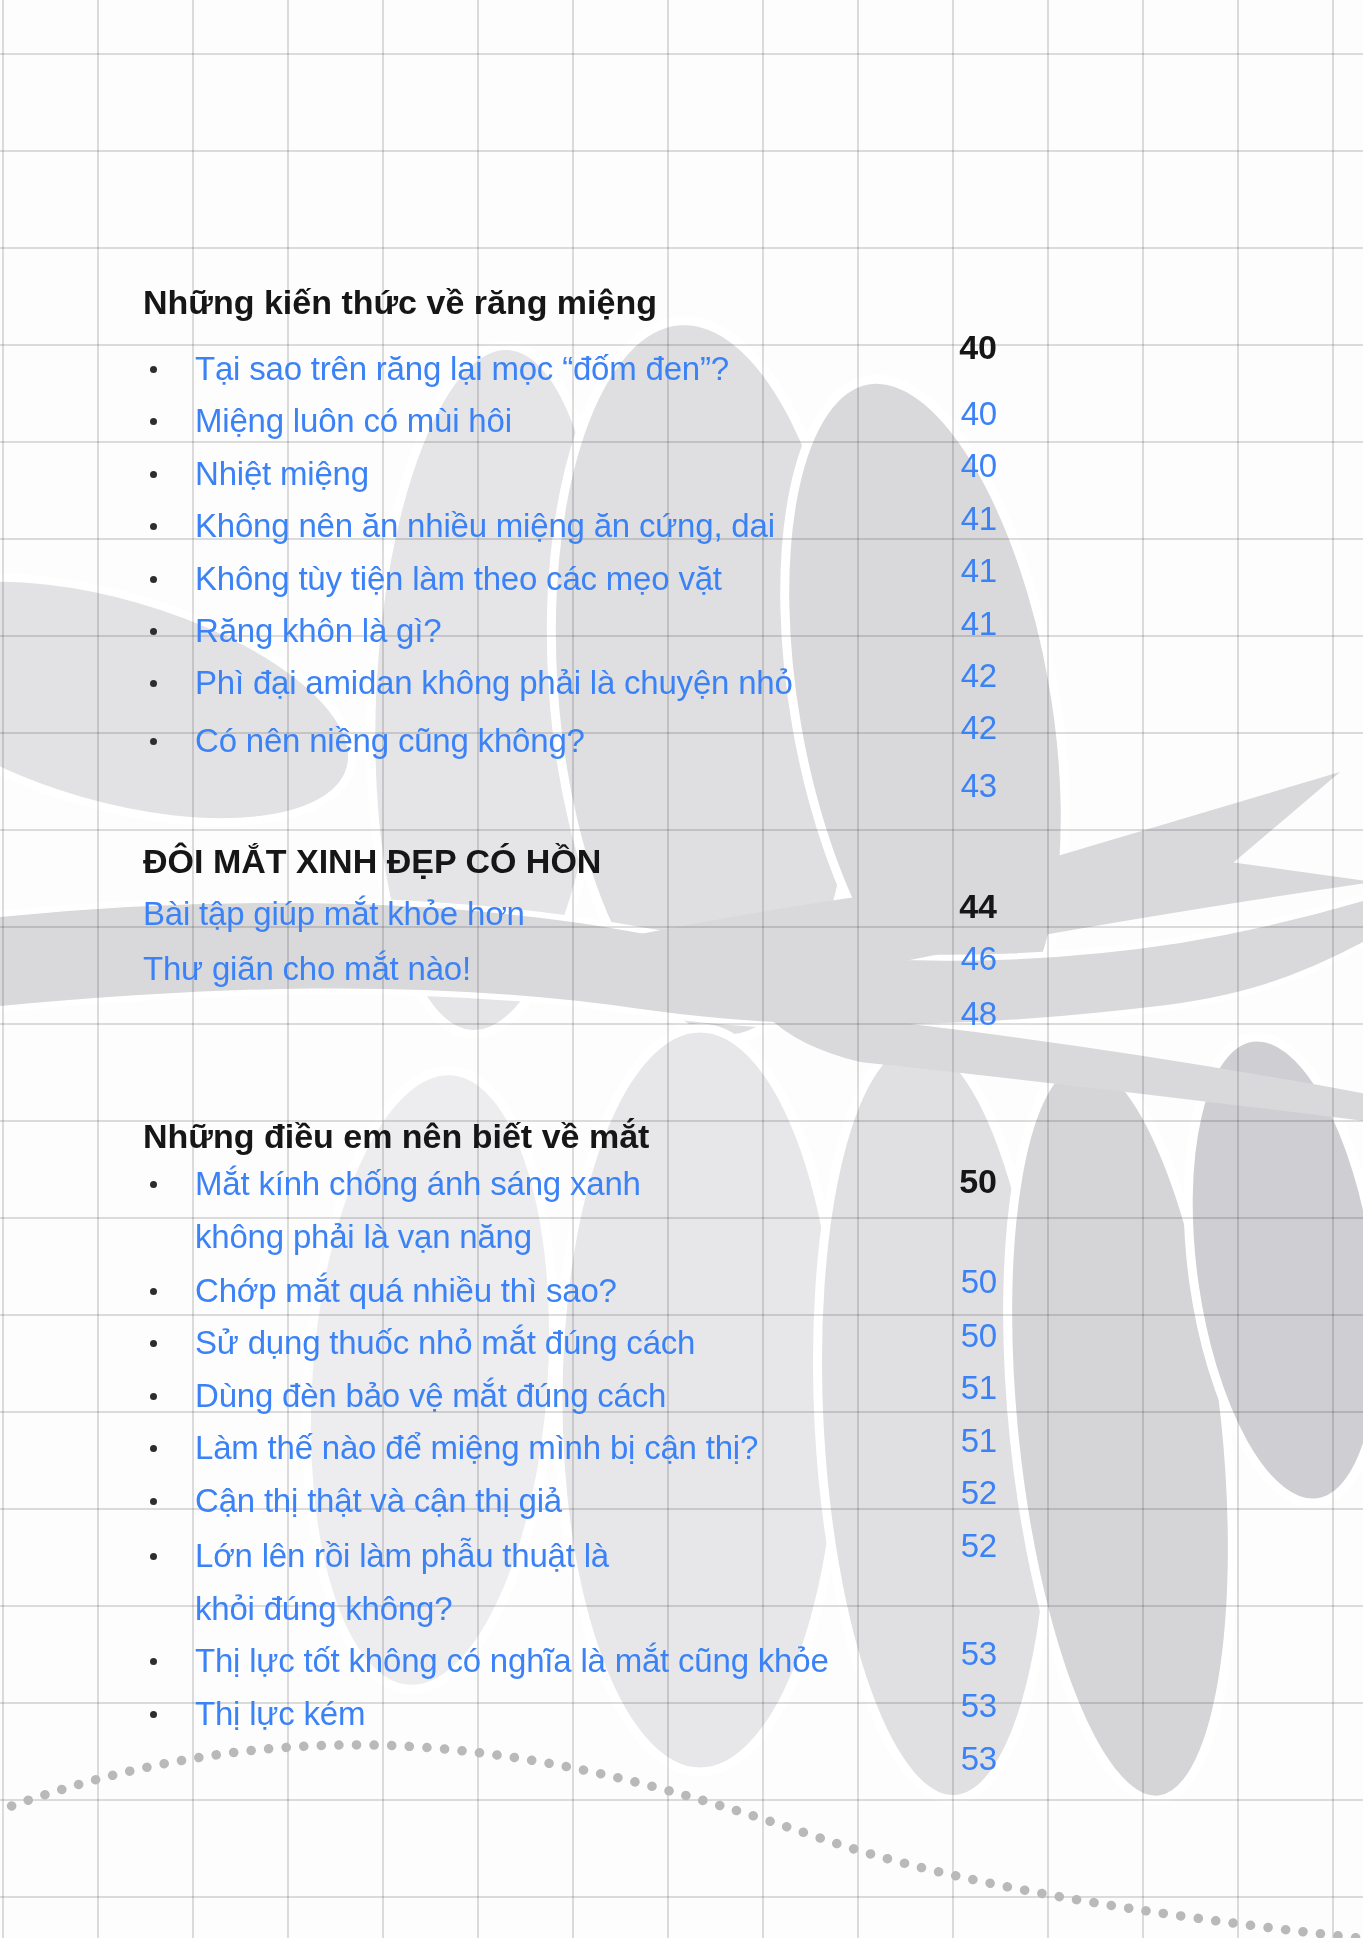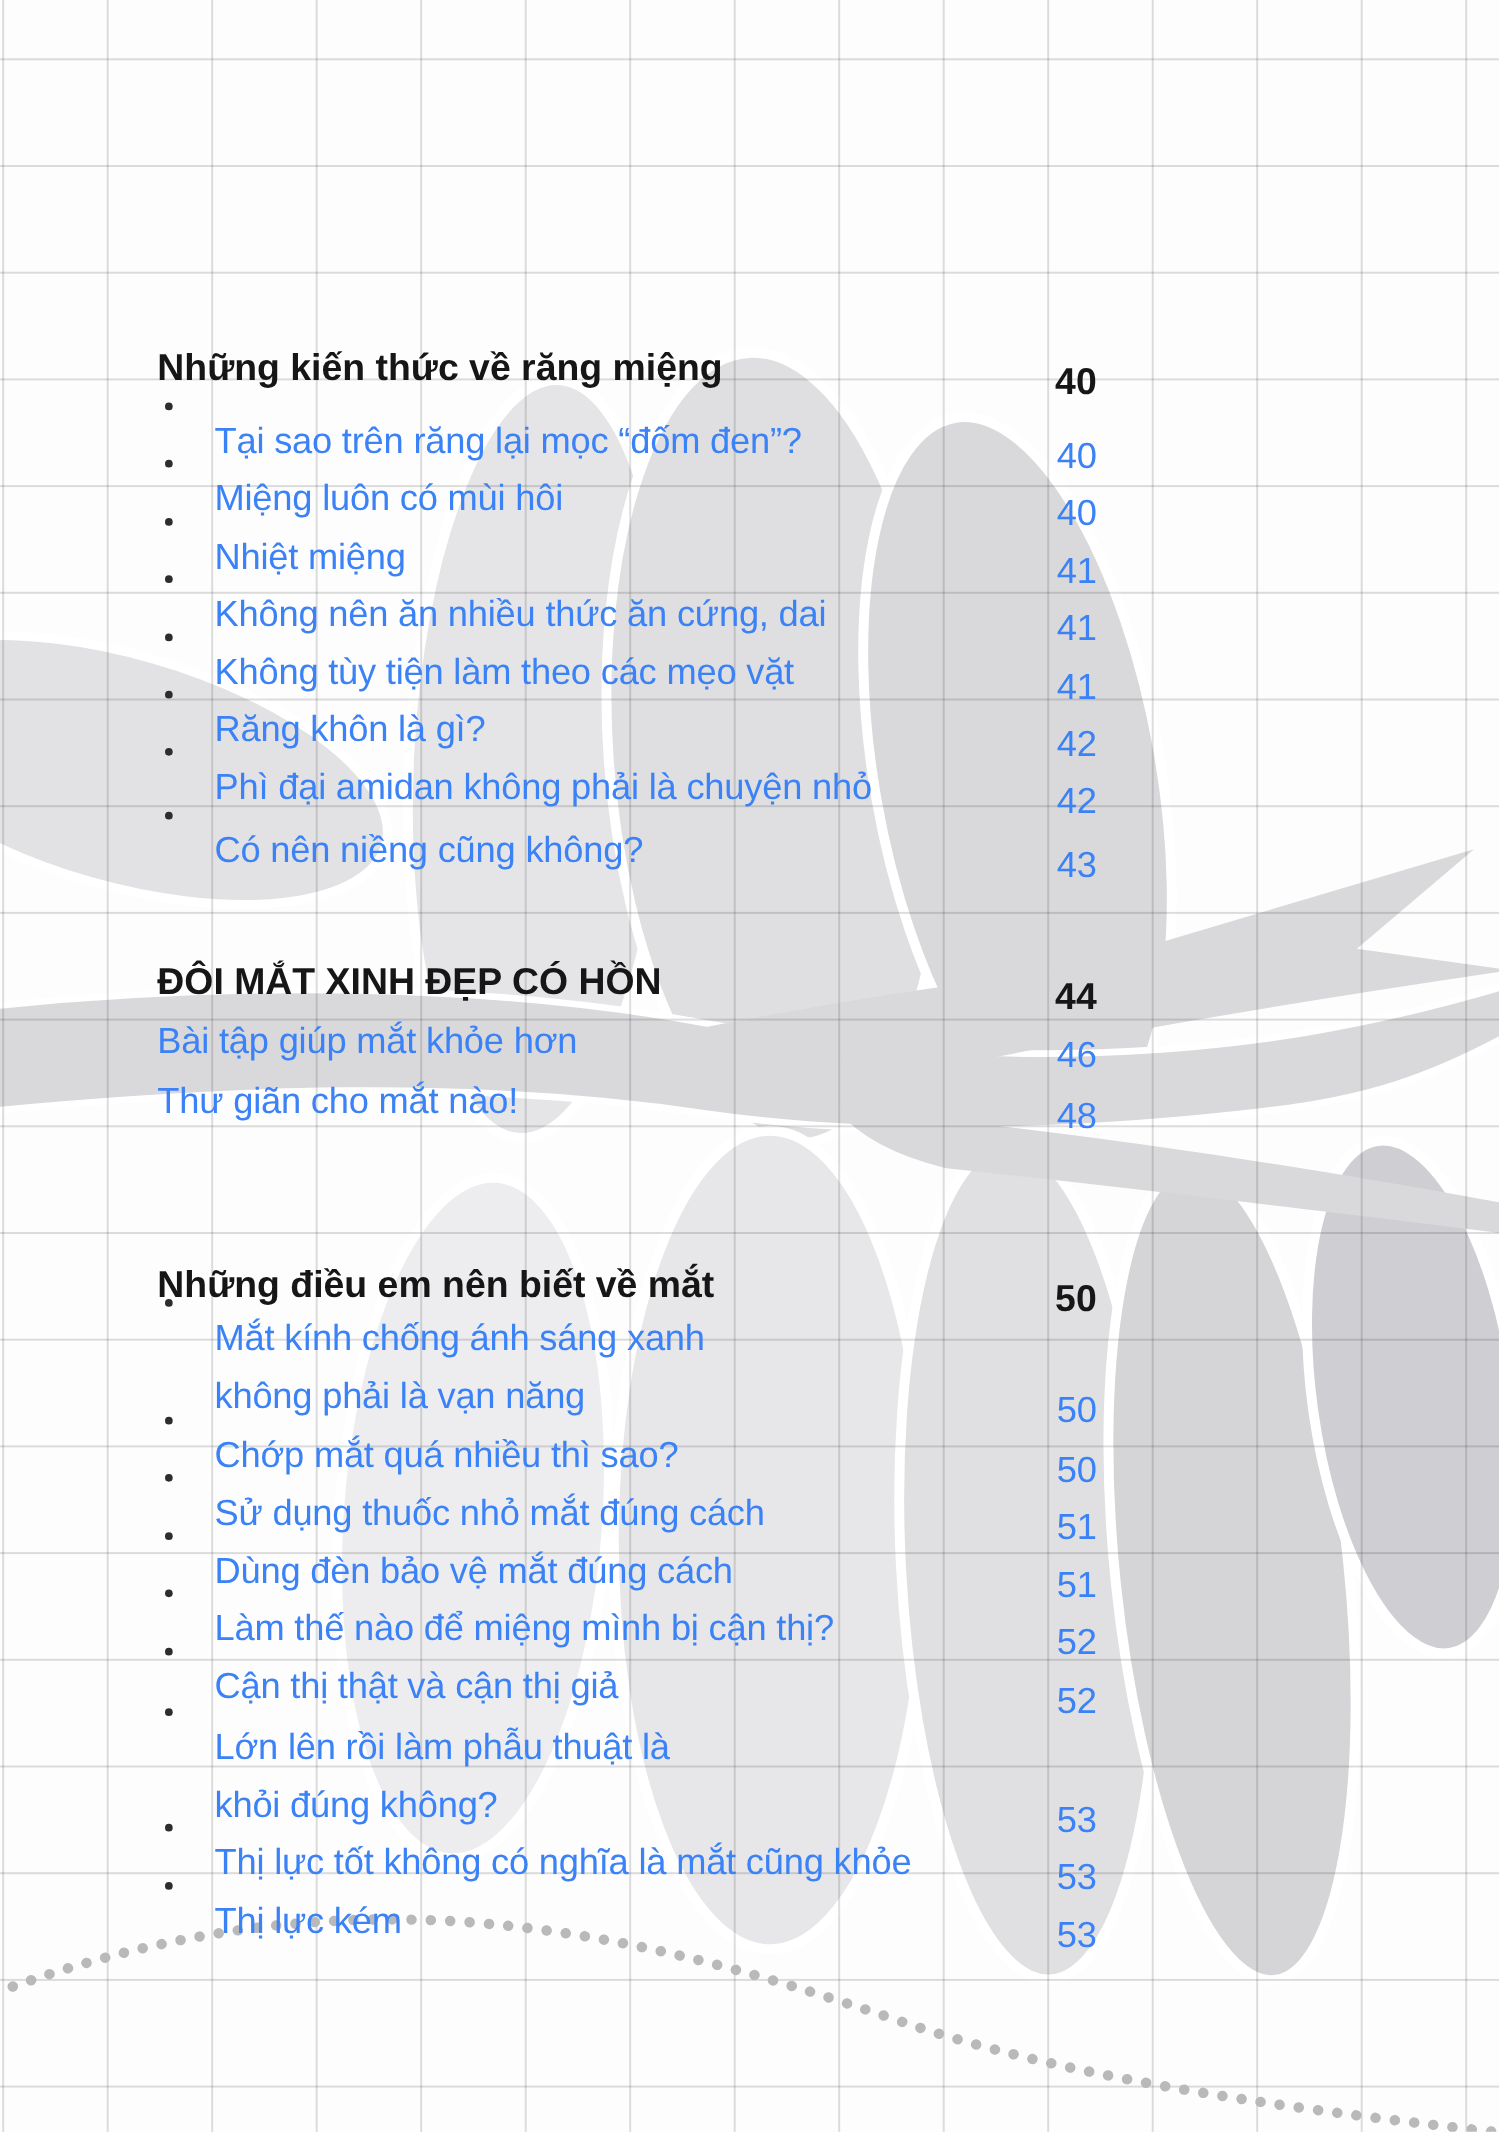--- a/index.html
+++ b/index.html
@@ -16,21 +16,21 @@
       linear-gradient(to bottom, rgba(0,0,0,0.135) 2px, transparent 2px);
     background-size:95px 97px;
     background-position:2px 53px;
   }
   .content{z-index:5;}
   .row{
     position:absolute;left:143px;width:854px;height:46px;
     font-size:33px;line-height:46px;color:#3b82f6;letter-spacing:-0.2px;
     white-space:nowrap;
   }
-  .row .txt{position:absolute;left:52px;top:0;margin-top:32px;}
+  .row .txt{position:absolute;left:52px;top:0;}
   .row.noindent .txt{left:0;}
   .row .num{position:absolute;right:0;top:17px;width:110px;text-align:right;margin-top:28px;}
   .row.heading{font-weight:bold;color:#161616;font-size:34px;letter-spacing:0;}
   .row.heading .txt{left:0;}
   .bullet{
     position:absolute;left:7px;top:20px;width:7px;height:7px;border-radius:50%;
     background:#2d2d2d;
   }
 </style>
 </head>
@@ -82,21 +82,21 @@
     <span class="txt">Miệng luôn có mùi hôi</span>
     <span class="num">40</span>
   </div>
   <div class="row" style="top:451px">
     <span class="bullet"></span>
     <span class="txt">Nhiệt miệng</span>
     <span class="num">41</span>
   </div>
   <div class="row" style="top:503px">
     <span class="bullet"></span>
-    <span class="txt">Không nên ăn nhiều thức ăn cứng, dai</span>
+    <span class="txt">Không nên ăn nhiều miệng ăn cứng, dai</span>
     <span class="num">41</span>
   </div>
   <div class="row" style="top:556px">
     <span class="bullet"></span>
     <span class="txt">Không tùy tiện làm theo các mẹo vặt</span>
     <span class="num">41</span>
   </div>
   <div class="row" style="top:608px">
     <span class="bullet"></span>
     <span class="txt">Răng khôn là gì?</span>

